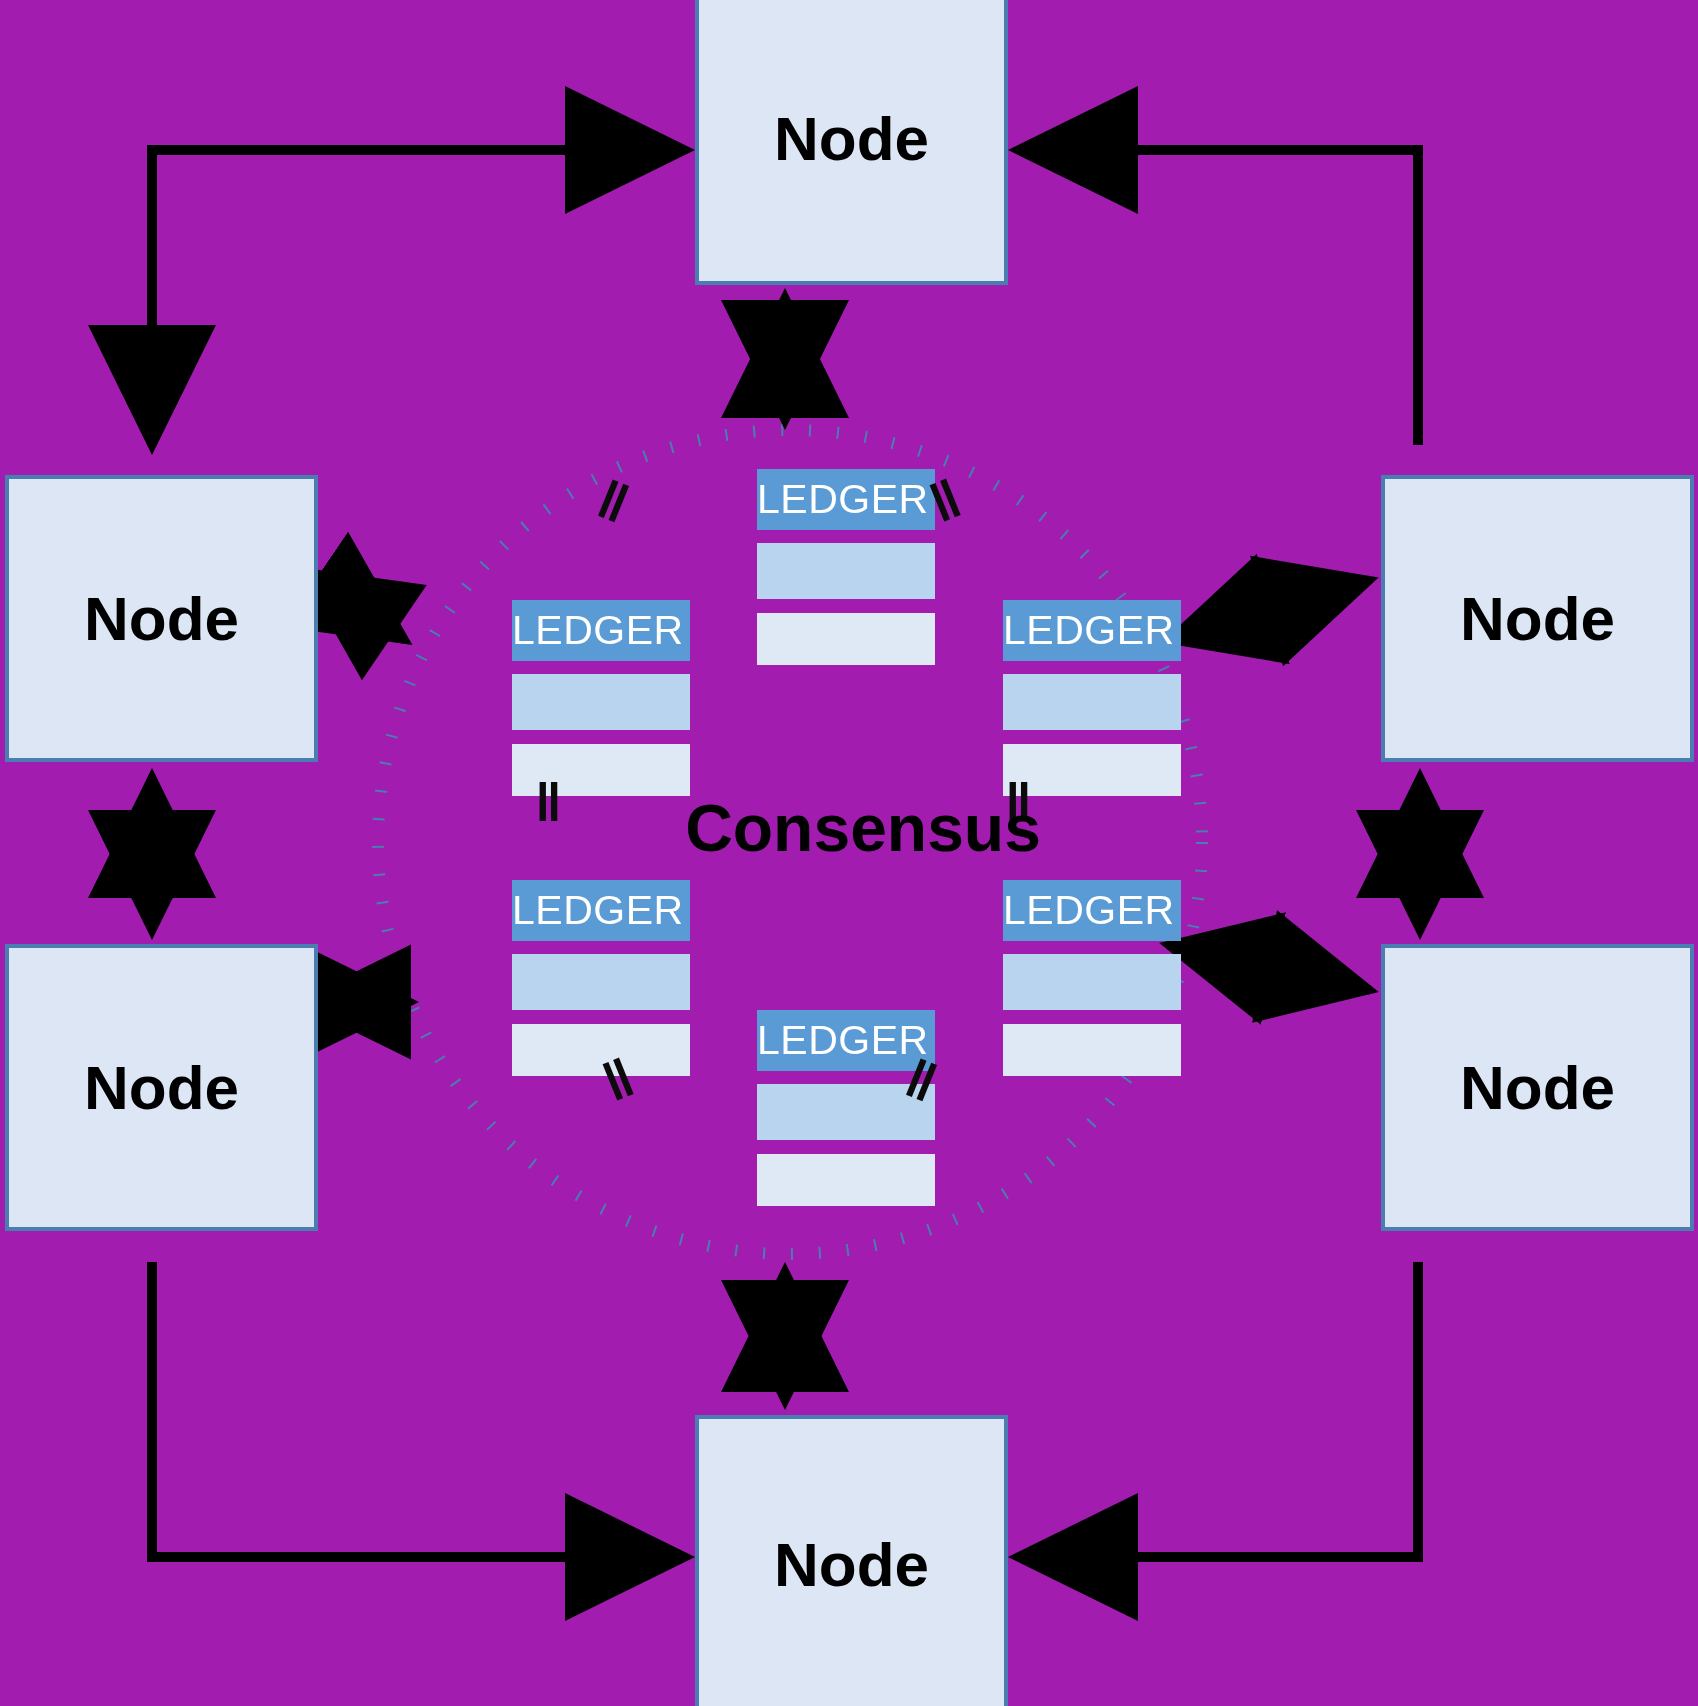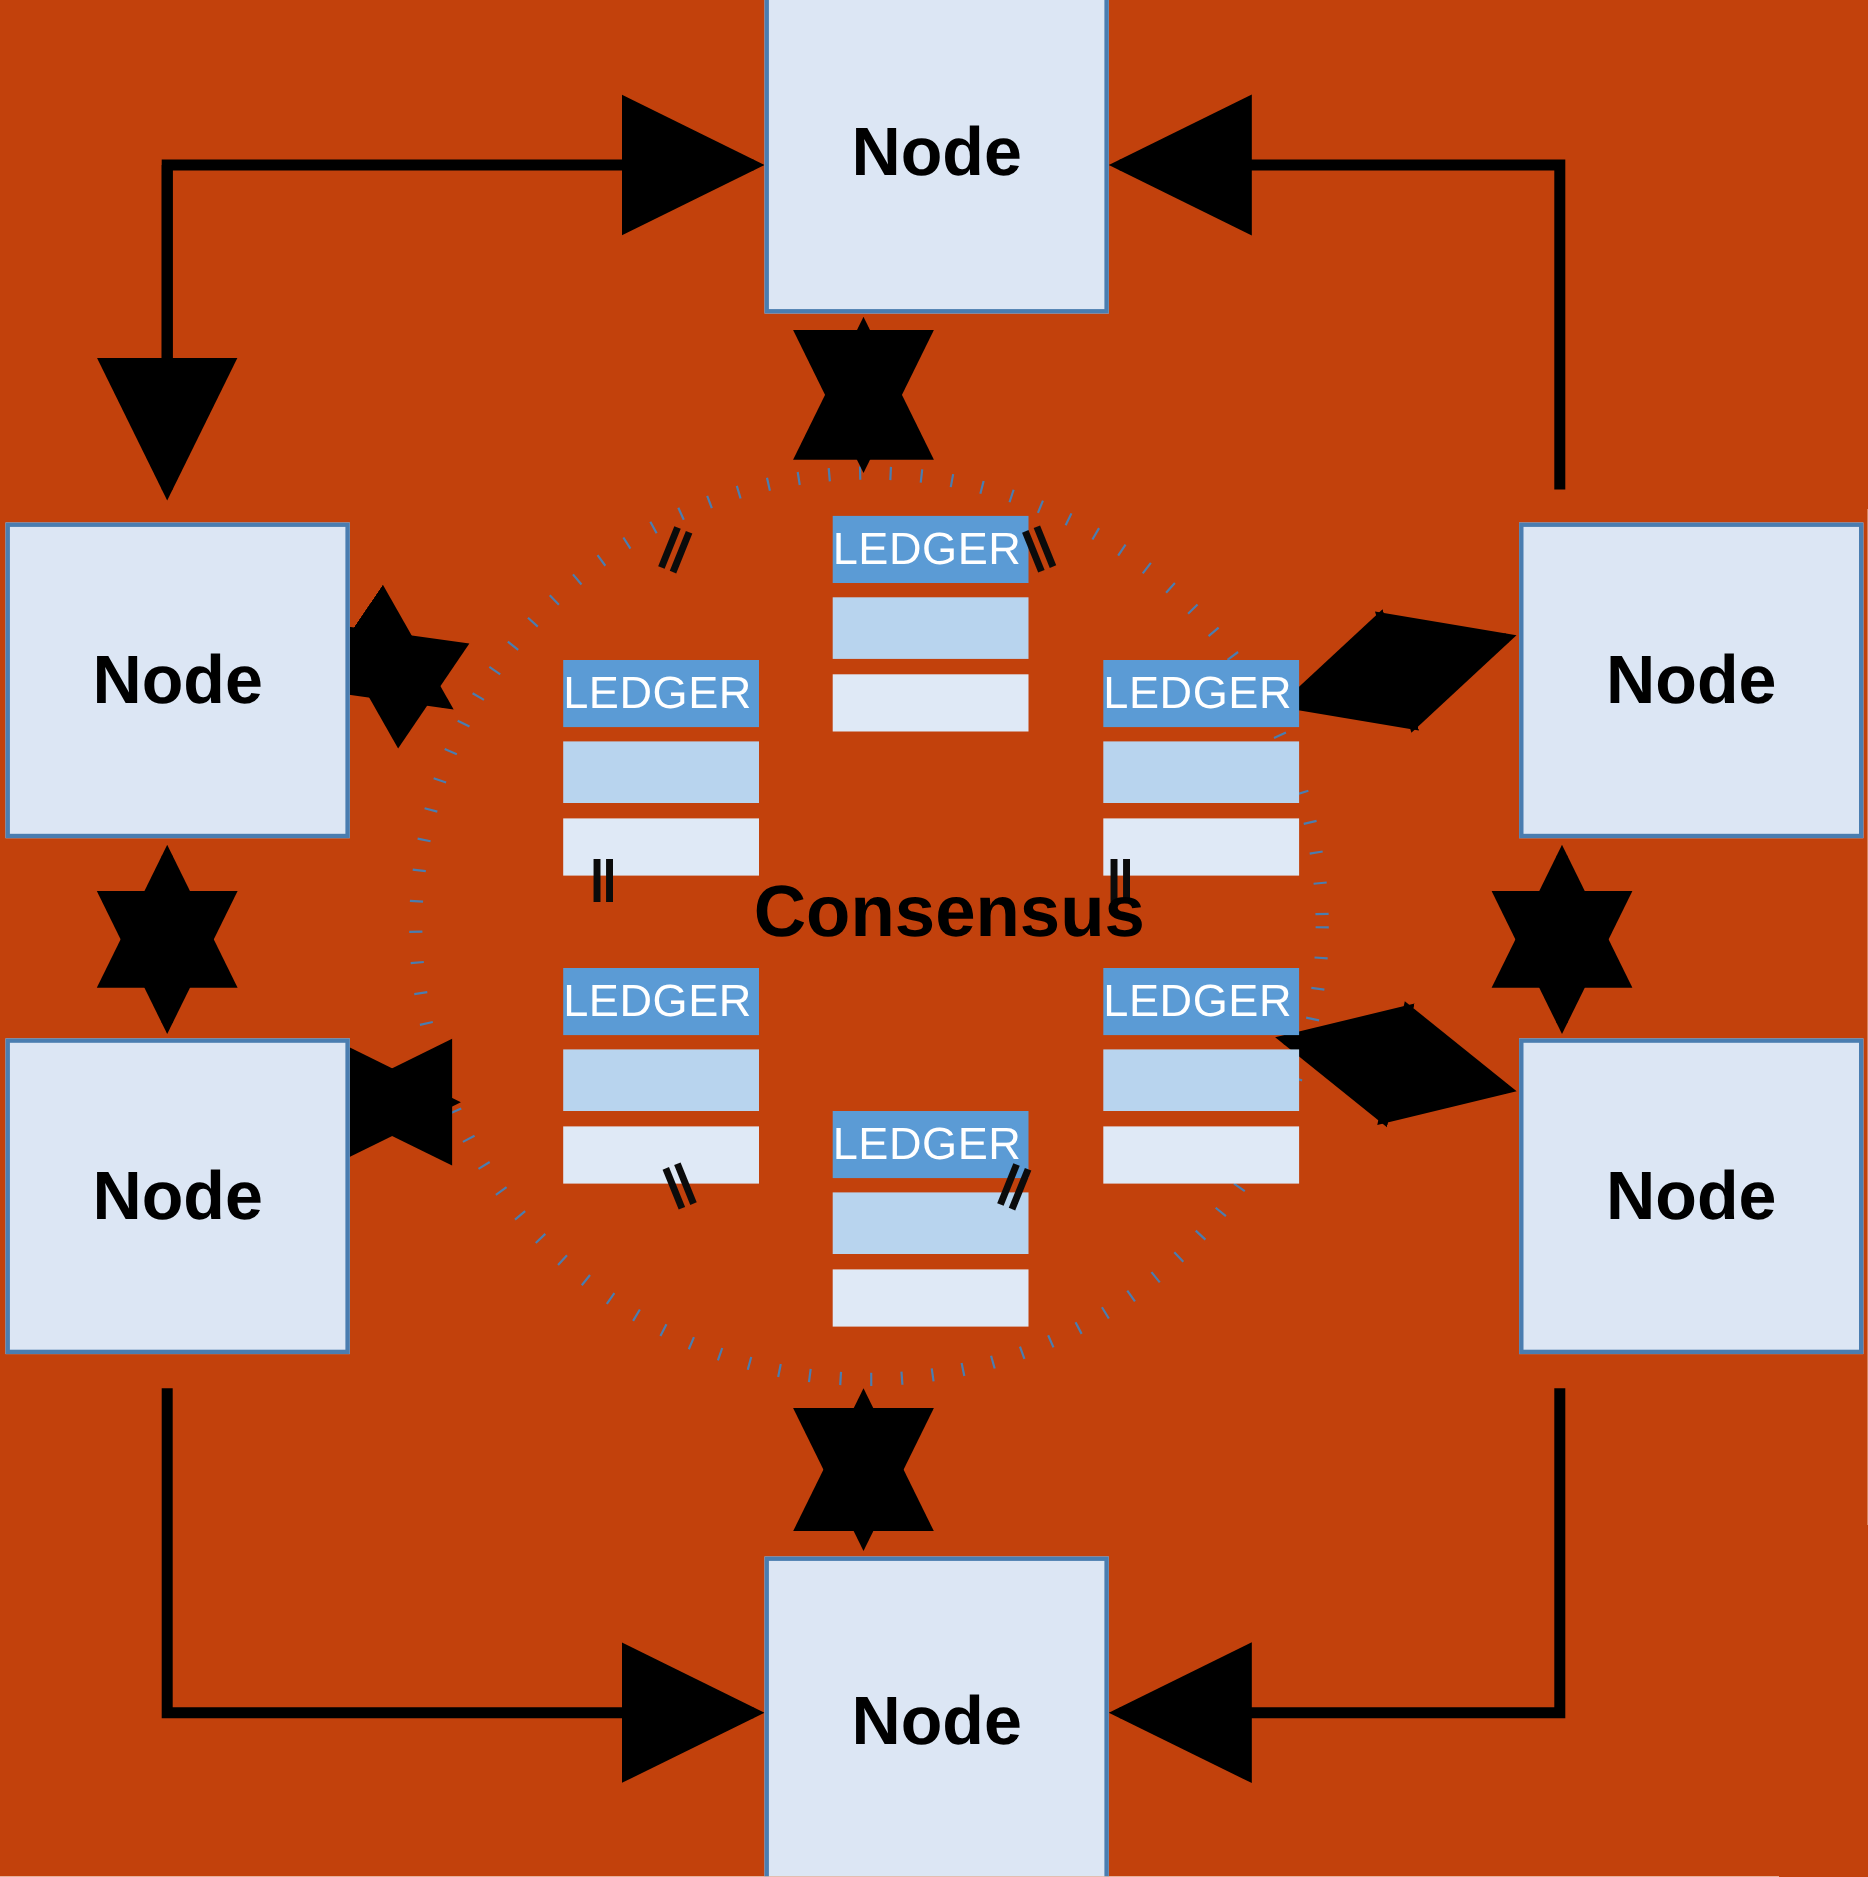--- a/index.html
+++ b/index.html
@@ -1,19 +1,19 @@
 <!DOCTYPE html>
 <html><head>
 <meta charset="utf-8">
 <style>
   html,body{margin:0;padding:0;background:#ffffff;}
   #stage{
     position:relative;
     width:1698px;height:1706px;
-    background:#c2410c;
+    background:#a21caf;
     overflow:hidden;
     font-family:"Liberation Sans", sans-serif;
   }
   #edges{position:absolute;left:0;top:0;width:1698px;height:1706px;}
 
   .node{
     position:absolute;
     box-sizing:border-box;
     background:#dce6f4;
     border:4px solid #4a7db0;

